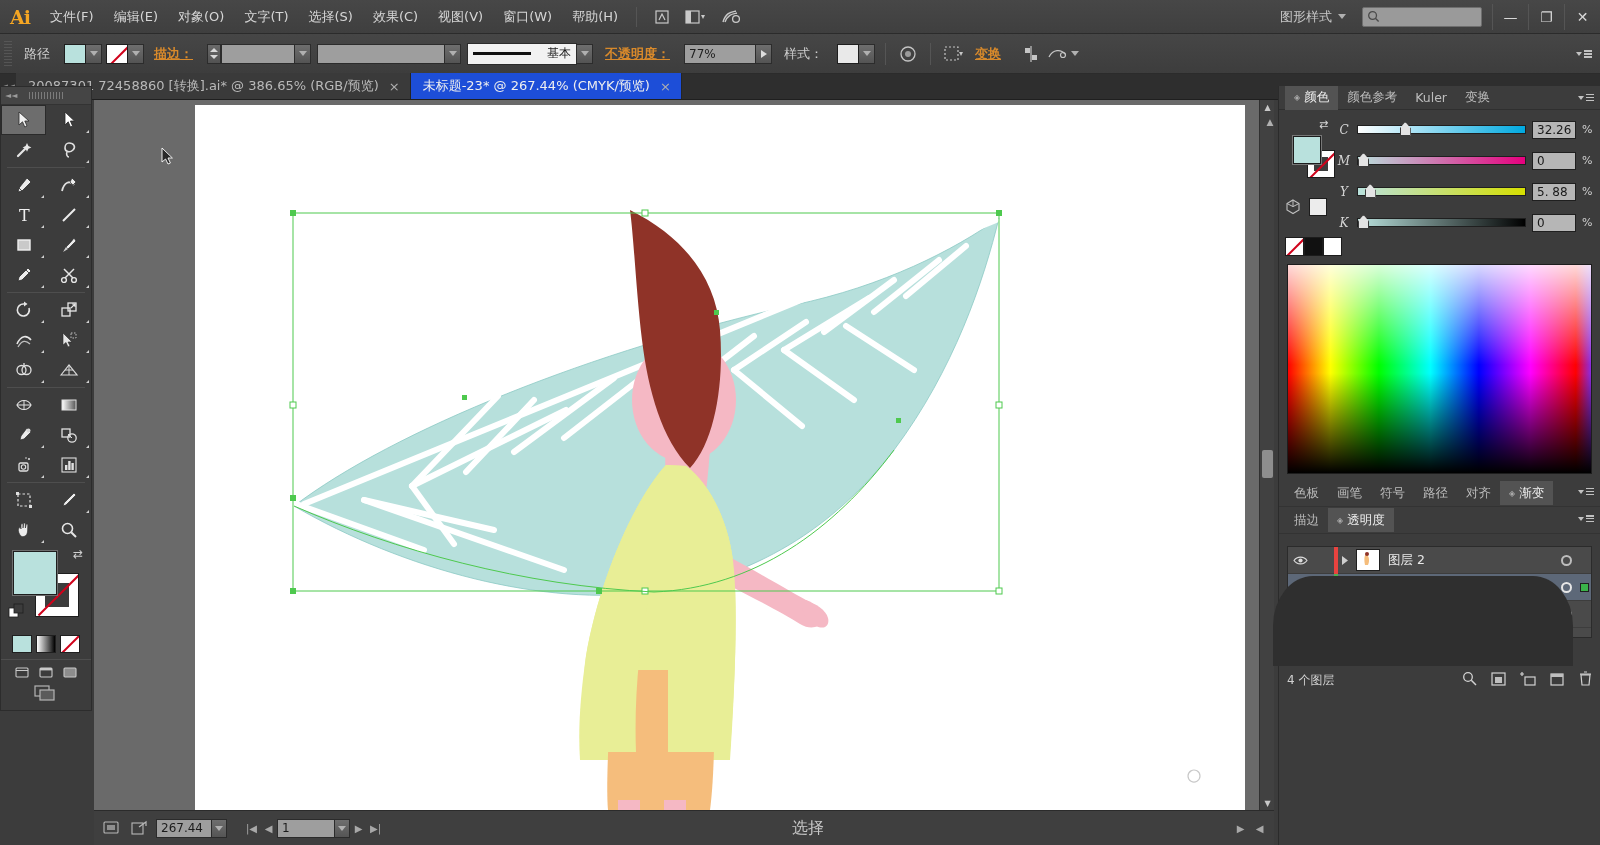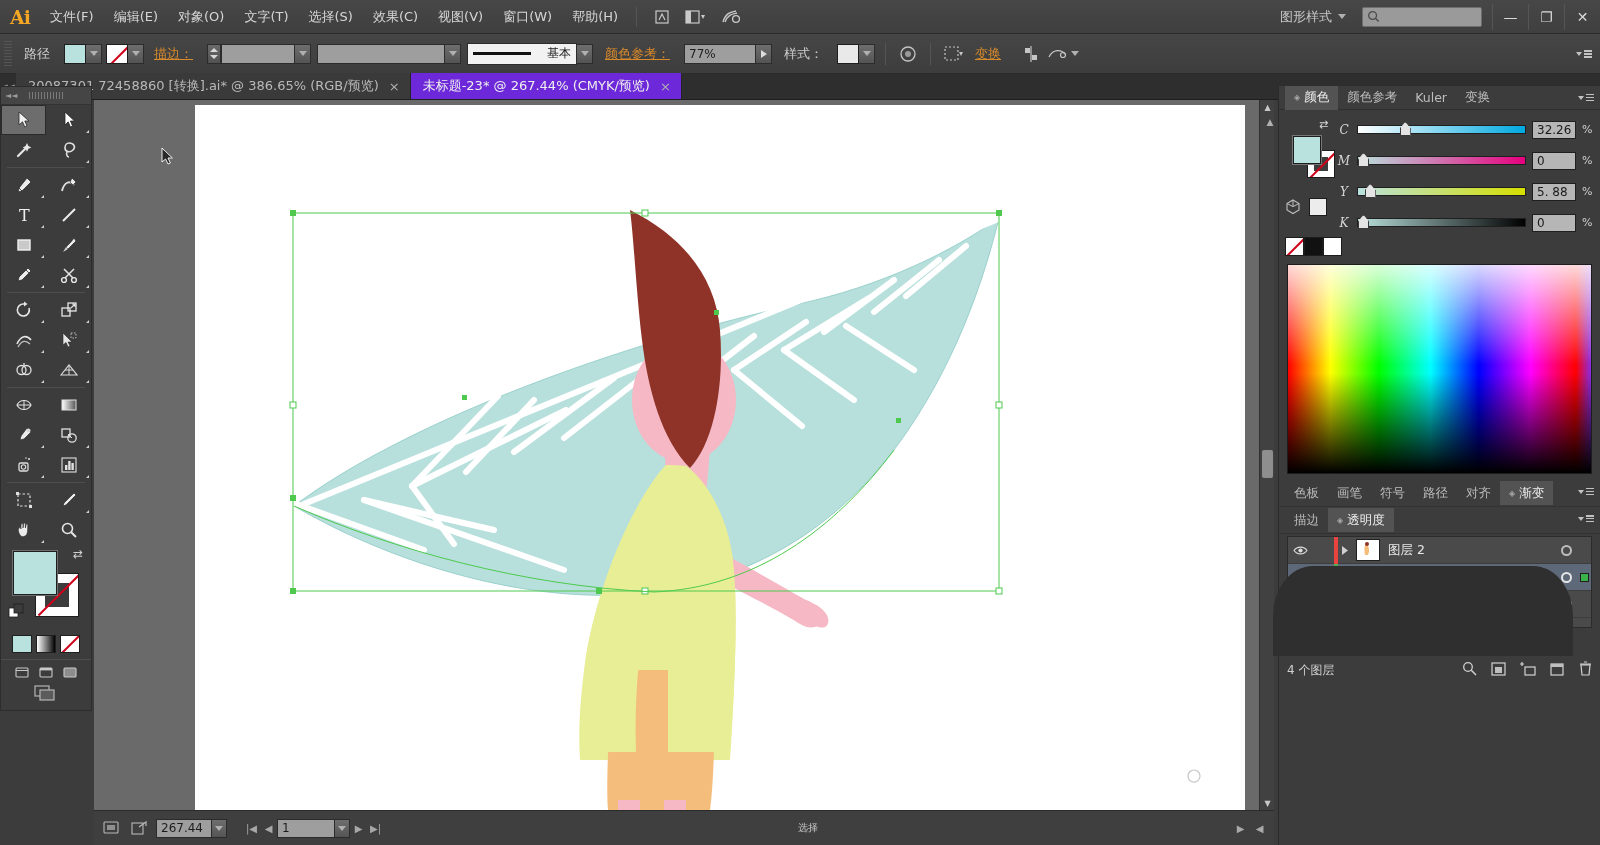--- a/index.html
+++ b/index.html
@@ -59,21 +59,21 @@
   .controlbar {
     position: absolute; left: 0; top: 34px; width: 1600px; height: 40px;
     background: linear-gradient(#464646, #3d3d3d);
     border-bottom: 1px solid #2b2b2b;
     display: flex; align-items: center; padding-left: 4px;
   }
   .cb-grip { width: 8px; height: 26px; background:
       repeating-linear-gradient(#5e5e5e 0 1px, transparent 1px 3px);
     margin-right: 6px; opacity: .7; }
   .cb-label { color: #cfcfcf; font-size: 13px; padding: 0 14px 0 6px; }
-  .cb-label.link { color: #d98a2b; text-decoration: underline; cursor: pointer; }
+  .cb-label.link { color: #d98a2b; text-decoration: underline; cursor: pointer; font-weight: bold; }
   .swatch-combo { display: flex; align-items: center; margin-right: 4px; }
   .swatch {
     width: 22px; height: 20px; border: 1px solid #1e1e1e; background: #b9e1dd;
   }
   .swatch.none {
     background: #fff; position: relative; overflow: hidden;
   }
   .swatch.none::after {
     content: ''; position: absolute; left: -4px; top: 9px; width: 34px; height: 2px;
     background: #d0021b; transform: rotate(-45deg);
@@ -114,21 +114,21 @@
     position: absolute; left: 0; top: 74px; width: 1600px; height: 26px;
     background: #2e2e2e; display: flex; align-items: flex-end;
     border-bottom: 1px solid #1f1f1f;
   }
   .tabbar-grip { width: 16px; height: 26px; display:flex;align-items:center;justify-content:center; color:#8a8a8a; font-size:9px;}
   .doctab {
     height: 26px; display: flex; align-items: center; gap: 10px;
     padding: 0 10px 0 12px; font-size: 13px; color: #b9b9b9;
     background: #3a3a3a; border-right: 1px solid #252525; white-space: nowrap;
   }
-  .doctab.active { background: #6d28d9; color: #efefef; }
+  .doctab.active { background: #1d4ed8; color: #efefef; }
   .tab-close { font-size: 13px; color: #b0b0b0; }
 
   
   .toolpanel {
     position: absolute; left: 0; top: 86px; width: 92px; height: 625px;
     background: #3c3c3c; border: 1px solid #2c2c2c;
   }
   .tp-header {
     height: 18px; background: #454545; display: flex; align-items: center;
     justify-content: center; border-bottom: 1px solid #333;
@@ -225,21 +225,21 @@
     width: 15px; height: 19px; background: linear-gradient(#6e6e6e,#555);
     border: 1px solid #2b2b2b; border-left: none;
     display:flex;align-items:center;justify-content:center;
   }
   .nav-btn { width: 17px; height: 19px; display:flex;align-items:center;justify-content:center;
     color:#a8a8a8;font-size:10px; }
   .page-field {
     width: 58px; height: 19px; background: #9e9e9e; border: 1px solid #2b2b2b;
     color: #1c1c1c; font-size: 12px; display:flex;align-items:center;padding-left:4px;
   }
-  .sb-status { flex: 1; text-align: center; color: #c6c6c6; font-size: 10px; }
+  .sb-status { flex: 1; text-align: center; color: #c6c6c6; font-size: 16px; }
   .sb-end { display: flex; align-items: center; gap: 2px; }
 
   
   .rightdock {
     position: absolute; right: 0; top: 86px; width: 322px; bottom: 0;
     background: #3c3c3c; border-left: 1px solid #2b2b2b;
   }
   .dock-collapse {
     position: absolute; left: -16px; top: 26px; width: 14px; height: 20px;
     display: flex; align-items: center; justify-content: center;
@@ -447,21 +447,21 @@
     <div class="combo">
       <div class="brush-field">
         <span class="brush-line"></span>
         <span>基本</span>
       </div>
       <div class="swatch-arrow">
           <span class="caret-dn"></span>
         </div>
     </div>
 
-    <div class="cb-label link">颜色参考：</div>
+    <div class="cb-label link">不透明度：</div>
     <div class="combo">
       <div class="field" style="width:72px">77%</div>
       <div class="swatch-arrow">
         <span style="width:0;height:0;border-top:4px solid transparent;border-bottom:4px solid transparent;border-left:6px solid #ddd;"></span>
       </div>
     </div>
 
     <div class="cb-label">样式：</div>
     <div class="swatch-combo">
       <div class="swatch" style="background:#e9e9e9"></div>
@@ -1059,21 +1059,21 @@
         <div class="filler"></div>
         <div class="panel-menu">
             <span class="tri"></span>
             <span class="bars"></span>
           </div>
       </div>
 
 
     </div>
 
-    <div style="position:relative;margin-top:2px;height:150px">
+    <div style="position:relative;margin-top:12px;height:150px">
       <div class="layer-list">
 
         <div class="layer-row">
           <span class="lr-eye">
             <svg width="15" height="11" viewBox="0 0 15 11">
                 <path d="M1 5.5 C4 1, 11 1, 14 5.5 C11 10, 4 10, 1 5.5 Z" fill="none" stroke="#dcdcdc" stroke-width="1.1"></path>
                 <circle cx="7.5" cy="5.5" r="2.1" fill="#dcdcdc"></circle>
               </svg>
           </span>
           <span class="lr-lock"></span>

